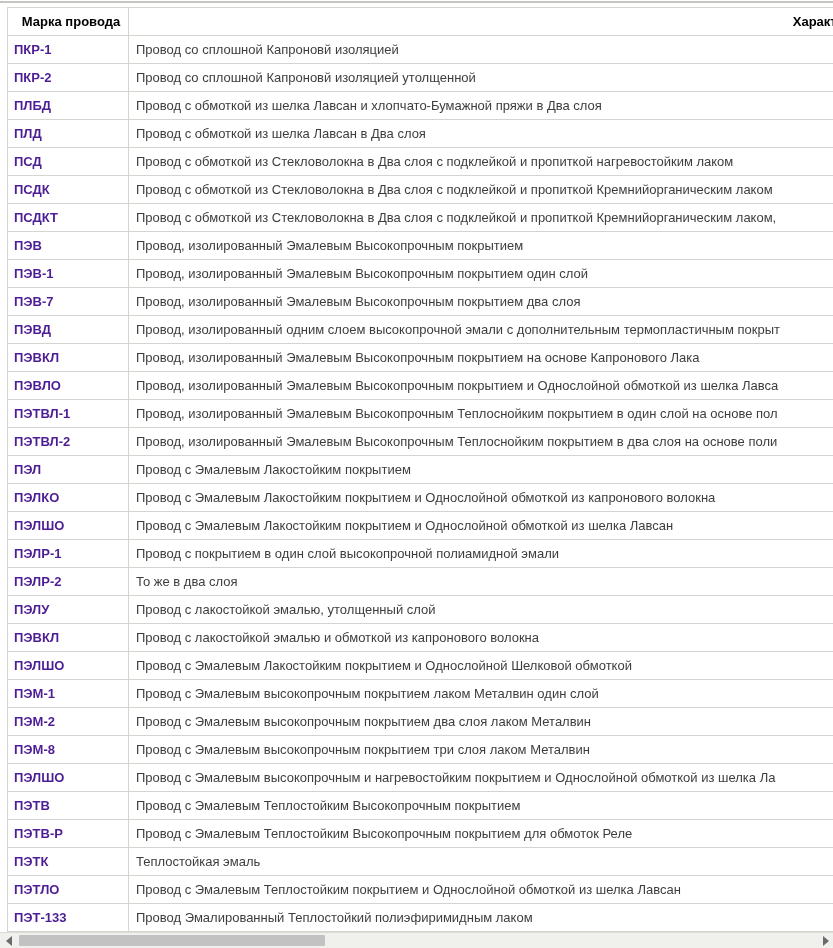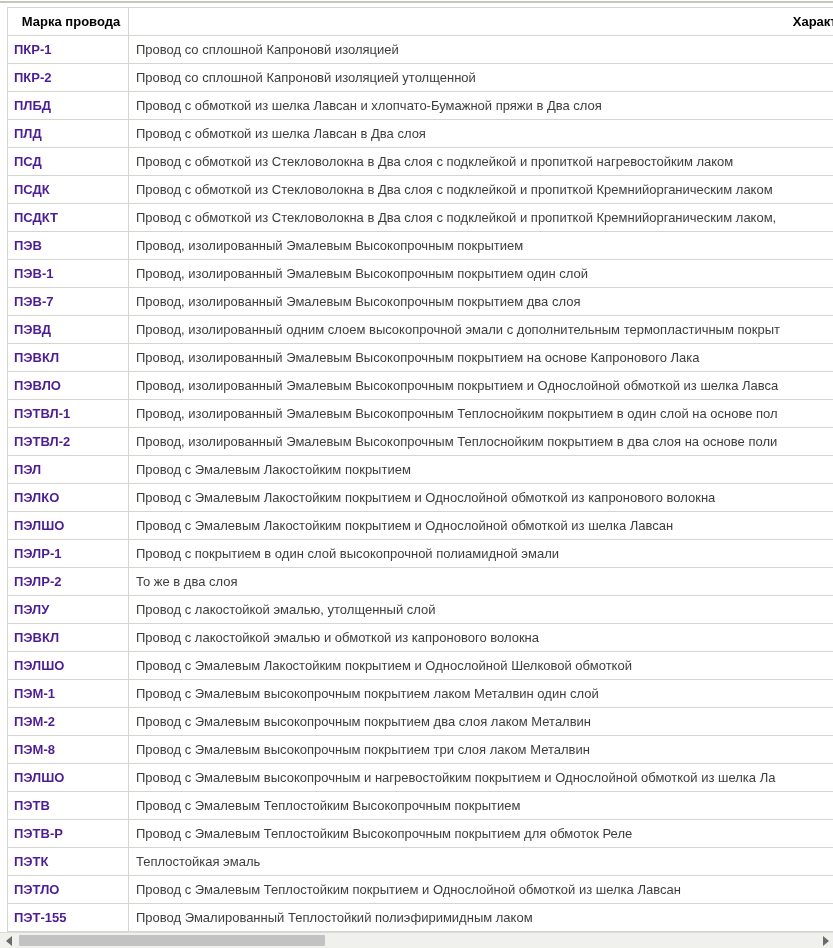--- a/index.html
+++ b/index.html
@@ -236,21 +236,21 @@
       </tr>
         <tr class="">
         <td class="mark-cell">ПЭТК</td>
         <td class="desc-cell">Теплостойкая эмаль</td>
       </tr>
         <tr class="">
         <td class="mark-cell">ПЭТЛО</td>
         <td class="desc-cell">Провод с Эмалевым Теплостойким покрытием и Однослойной обмоткой из шелка Лавсан</td>
       </tr>
         <tr class="">
-        <td class="mark-cell">ПЭТ-155</td>
+        <td class="mark-cell">ПЭТ-133</td>
         <td class="desc-cell">Провод Эмалированный Теплостойкий полиэфиримидным лаком</td>
       </tr>
       </tbody>
   </table>
 </div>
 
 <div class="h-scrollbar">
   <div class="sb-arrow sb-arrow-left"></div>
   <div class="sb-thumb"></div>
   <div class="sb-arrow sb-arrow-right"></div>

